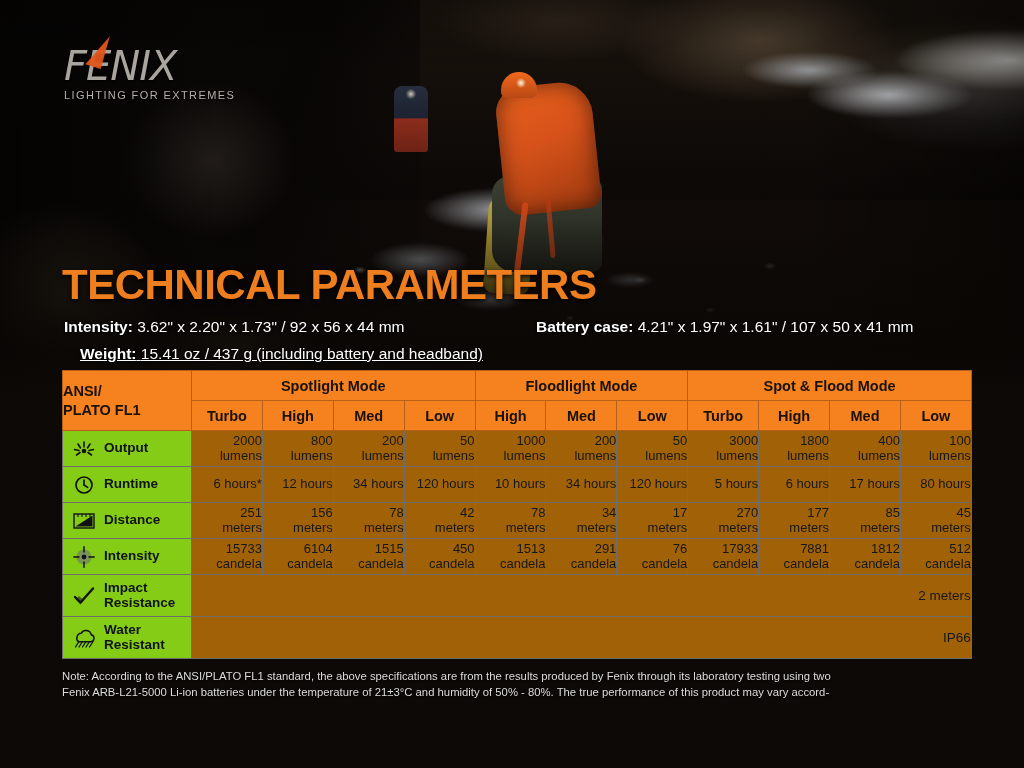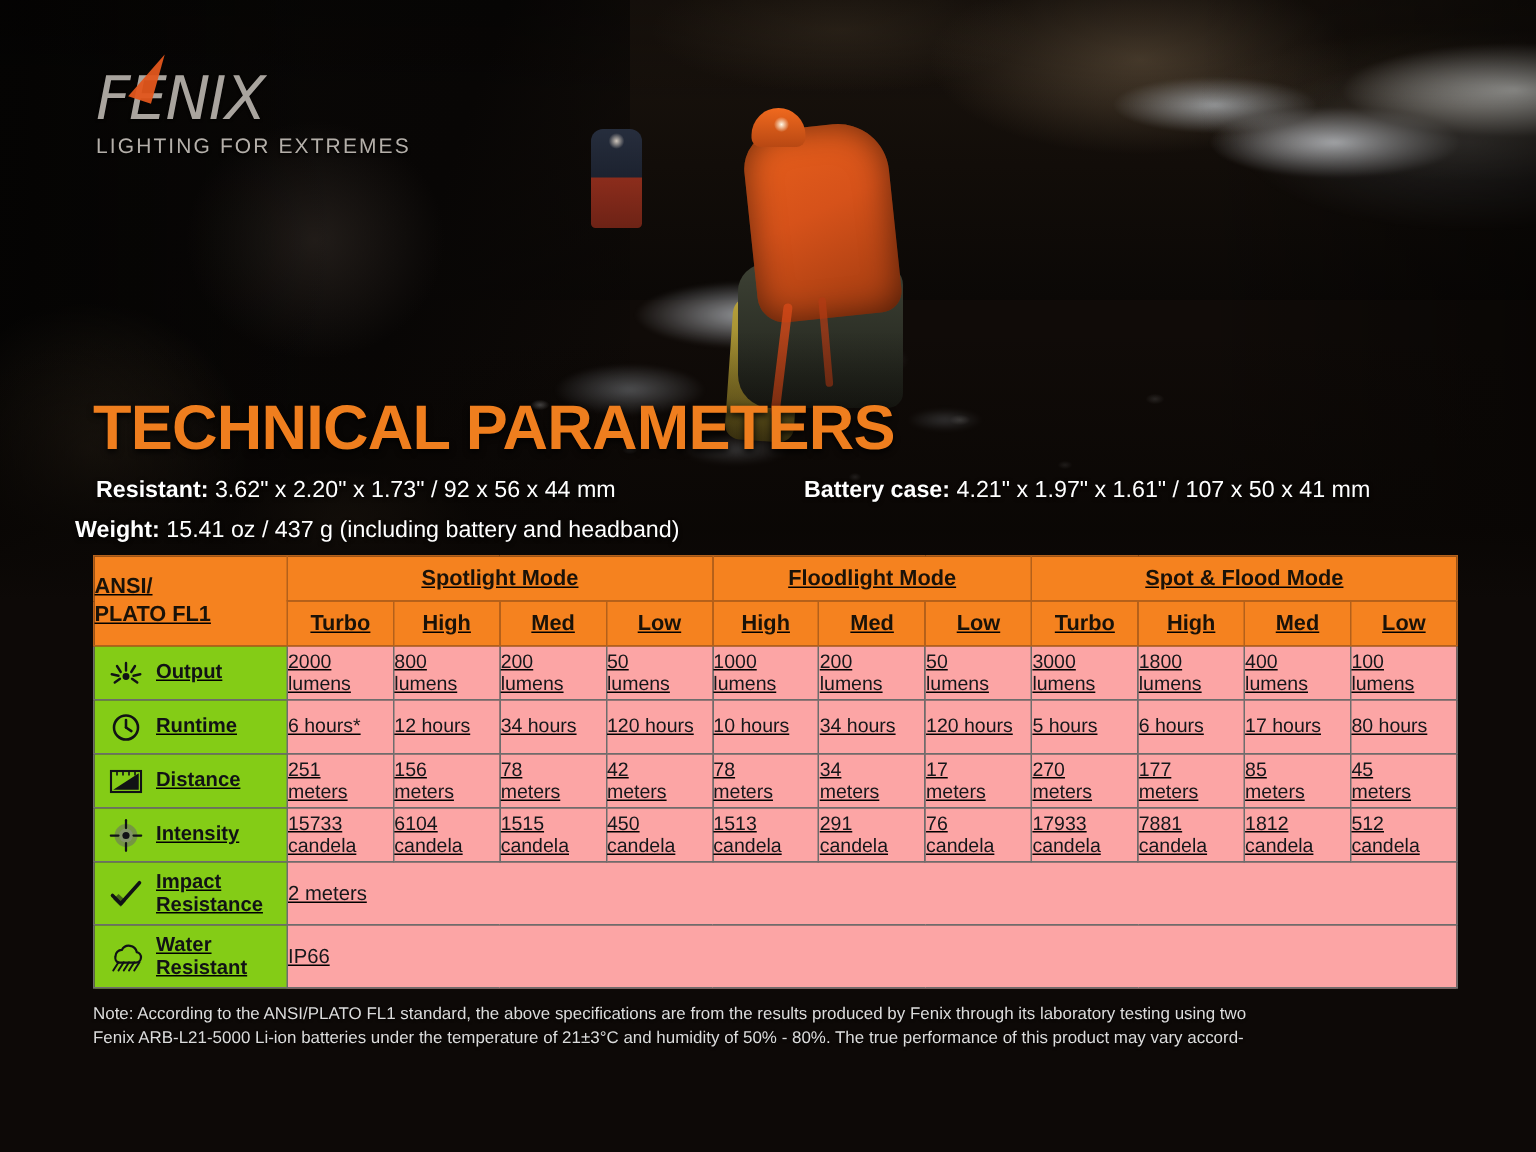--- a/index.html
+++ b/index.html
@@ -122,21 +122,21 @@
   .logo-word {
     font-family:"DejaVu Sans", sans-serif;
     font-size:40px; font-weight:normal; font-style:italic;
     letter-spacing:-1px;
     color:#a9a49e;
     line-height:1;
     text-shadow:0 1px 2px rgba(0,0,0,.9);
     display:block;
   }
   .logo-sub {
-    font-size:14px; letter-spacing:1.4px; color:#b4afa9;
+    font-size:11px; letter-spacing:1.4px; color:#b4afa9;
     margin-top:3px; display:block;
     text-shadow:0 1px 2px rgba(0,0,0,.9);
     text-align:center;
   }
   .logo-flame {
     position:absolute; left:28px; top:-12px;
     width:0; height:0;
     border-left:11px solid transparent;
     border-right:5px solid transparent;
     border-bottom:34px solid #e2561c;
@@ -152,43 +152,42 @@
     font-size:42px; font-weight:bold; color:#ef7e1e;
     letter-spacing:-.5px; line-height:1;
     text-shadow:0 2px 4px rgba(0,0,0,.85);
   }
 
   .spec-line { position:absolute; color:#ffffff; font-size:15.5px; line-height:1.2;
                text-shadow:0 1px 3px rgba(0,0,0,.9); white-space:nowrap; }
   .spec-line b { font-weight:bold; }
   #spec-headlamp { left:64px; top:318px; }
   #spec-battery  { left:536px; top:318px; }
-  #spec-weight   { left:50px; top:345px; }
+  #spec-weight   { left:80px; top:345px;text-decoration:underline; }
 
   
   #spec-table {
     position:absolute; left:62px; top:370px;
     width:909px;
     border-collapse:collapse;
     table-layout:fixed;
-    text-decoration:underline;
   }
   #spec-table td, #spec-table th { border:1px solid #6d6d6d; padding:0; }
   .hdr {
     background:#f5821f; color:#1a1208;
     font-weight:bold; text-align:center;
     border-color:#b4601a !important;
   }
   .hdr-group { font-size:14.5px; height:30px; }
   .hdr-mode  { font-size:14.5px; height:30px; }
   .hdr-ansi  { font-size:14.5px; text-align:left; padding-left:10px; line-height:1.25; }
 
   .body-cell {
-    background:#fca5a5; color:#16171a;
-    text-align:left; font-size:13px; line-height:1.12;
+    background:#a16207; color:#16171a;
+    text-align:right; font-size:13px; line-height:1.12;
     height:36px; vertical-align:middle;
   }
   .row-label {
     background:#84cc16; color:#111215;
     font-weight:bold; font-size:13.5px;
     text-align:left; vertical-align:middle;
   }
   .row-label-inner { display:flex; align-items:center; gap:7px; padding-left:8px; }
   .row-label-text { line-height:1.1; }
   .ricon { width:26px; height:22px; flex:0 0 26px; display:flex; align-items:center; justify-content:center; }
@@ -228,21 +227,21 @@
   <div class="logo-flame"></div>
   <span class="logo-word">FENIX</span>
   <span class="logo-sub">LIGHTING FOR EXTREMES</span>
 </div>
 
 <div id="content">
 
   <div id="page-title">TECHNICAL PARAMETERS</div>
 
   <div class="spec-line" id="spec-headlamp">
-    <b>Resistant:</b>
+    <b>Intensity:</b>
     <span>3.62" x 2.20" x 1.73" / 92 x 56 x 44 mm</span>
   </div>
   <div class="spec-line" id="spec-battery">
     <b>Battery case:</b>
     <span>4.21" x 1.97" x 1.61" / 107 x 50 x 41 mm</span>
   </div>
   <div class="spec-line" id="spec-weight">
     <b>Weight:</b>
     <span>15.41 oz / 437 g (including battery and headband)</span>
   </div>

